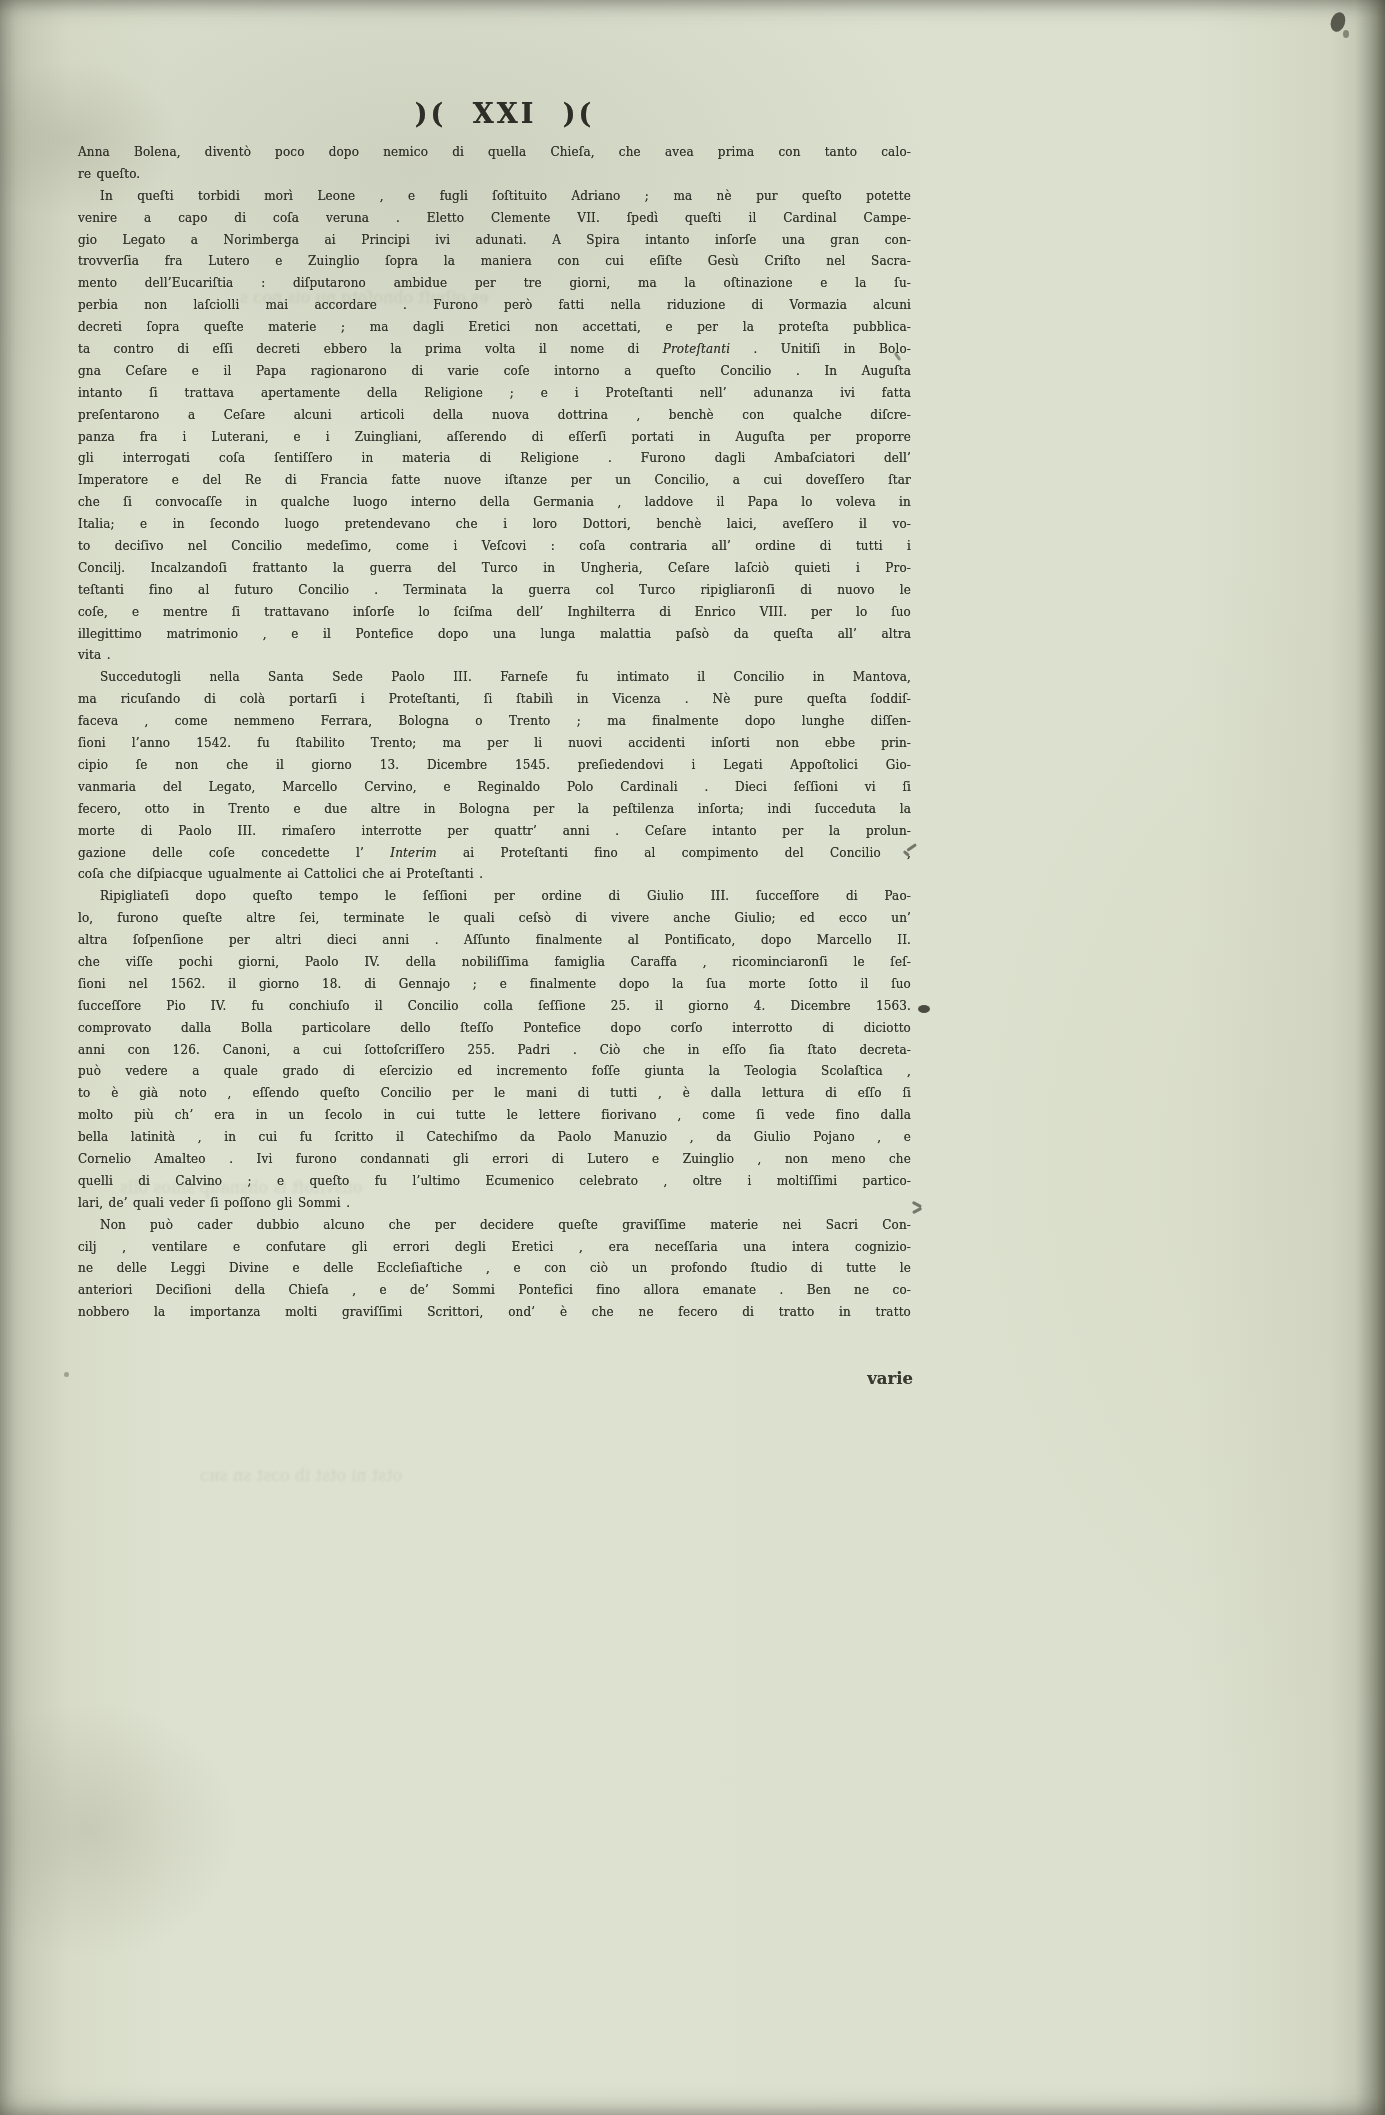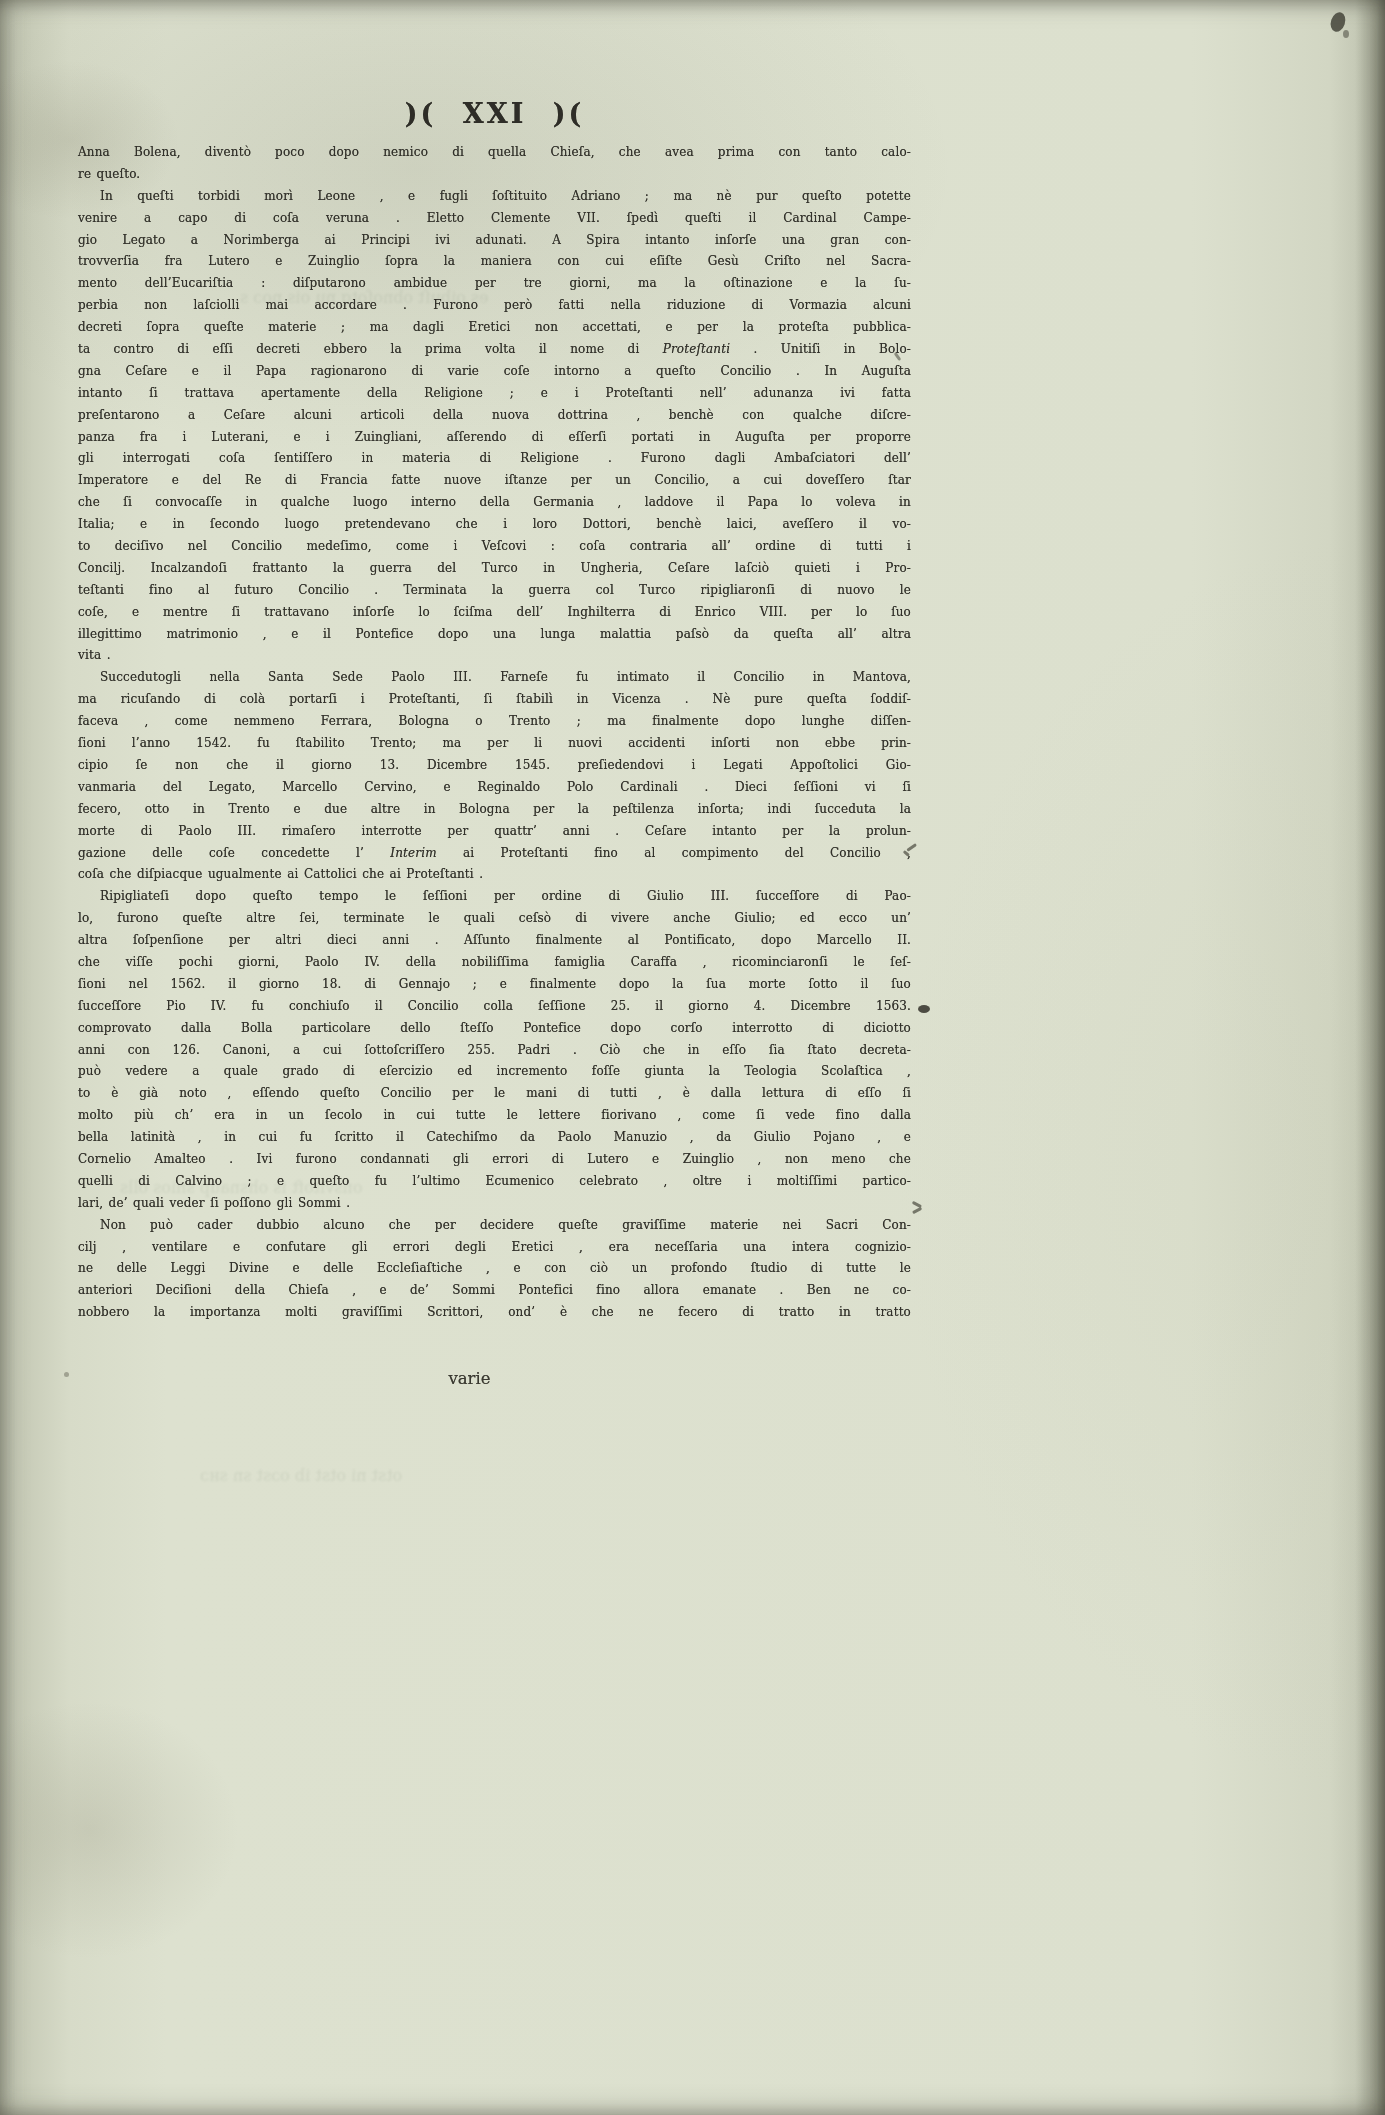--- a/index.html
+++ b/index.html
@@ -16,38 +16,38 @@
   .canvas::after{ 
     content:"";position:absolute;inset:0;pointer-events:none;
     box-shadow:inset 0 14px 22px -12px rgba(70,70,58,.55),
                inset 0 -16px 24px -14px rgba(70,70,58,.5),
                inset 16px 0 26px -16px rgba(70,70,58,.55),
                inset -14px 0 20px -12px rgba(70,70,58,.45);
   }
   .edge-right{position:absolute;top:0;right:0;width:30px;height:100%;
     background:linear-gradient(90deg,transparent,rgba(94,96,80,.35) 70%,rgba(70,72,58,.5));}
   .header{
-    position:absolute;top:98px;left:78px;width:833px;text-align:center;
+    position:absolute;top:98px;left:88px;width:833px;text-align:center;
     font-size:27px;letter-spacing:3px;word-spacing:14px;font-weight:bold;color:#2e2d27;
     text-shadow:0 0 .5px rgba(40,40,30,.7);
   }
   .text-block{position:absolute;top:142px;left:78px;width:833px;}
   .line{
     height:21.9px;line-height:21.9px;font-size:12px;
     text-align:justify;text-align-last:justify;
     white-space:nowrap;letter-spacing:.15px;word-spacing:1.5px;
     text-shadow:0 0 .45px rgba(42,42,32,.65);
   }
   .line.indent{text-indent:22px;}
   .line.para-end{text-align-last:left;}
   .line i{font-style:italic;}
   .catchword{
-    position:absolute;left:60px;width:833px;top:1510px;
-    text-align:center;padding-right:14px;box-sizing:border-box;
-    font-size:16.5px;color:#3a3931;text-shadow:0 0 .4px rgba(42,42,32,.6);
+    position:absolute;left:94px;width:833px;top:1510px;
+    text-align:right;padding-right:14px;box-sizing:border-box;
+    font-size:16.5px;color:#3a3931;text-shadow:0 0 .4px rgba(42,42,32,.6);font-weight:bold;
   }
   
   .blotch{position:absolute;border-radius:50%;}
   .b1{top:12px;right:40px;width:14px;height:20px;background:#45453b;opacity:.85;transform:rotate(18deg);}
   .b2{top:30px;right:36px;width:6px;height:8px;background:#55554a;opacity:.6;}
   .speck1{top:1005px;left:918px;width:12px;height:8px;background:#3c3b33;opacity:.9;}
   .speck2{top:1372px;left:64px;width:5px;height:5px;background:#6a6a5c;opacity:.5;}
   .mark{position:absolute;background:#4a4a3e;opacity:.7;}
   .m-check{top:846px;left:906px;width:11px;height:2.5px;transform:rotate(-35deg);border-radius:2px;}
   .m-check2{top:852px;left:903px;width:7px;height:2.5px;transform:rotate(40deg);border-radius:2px;}

